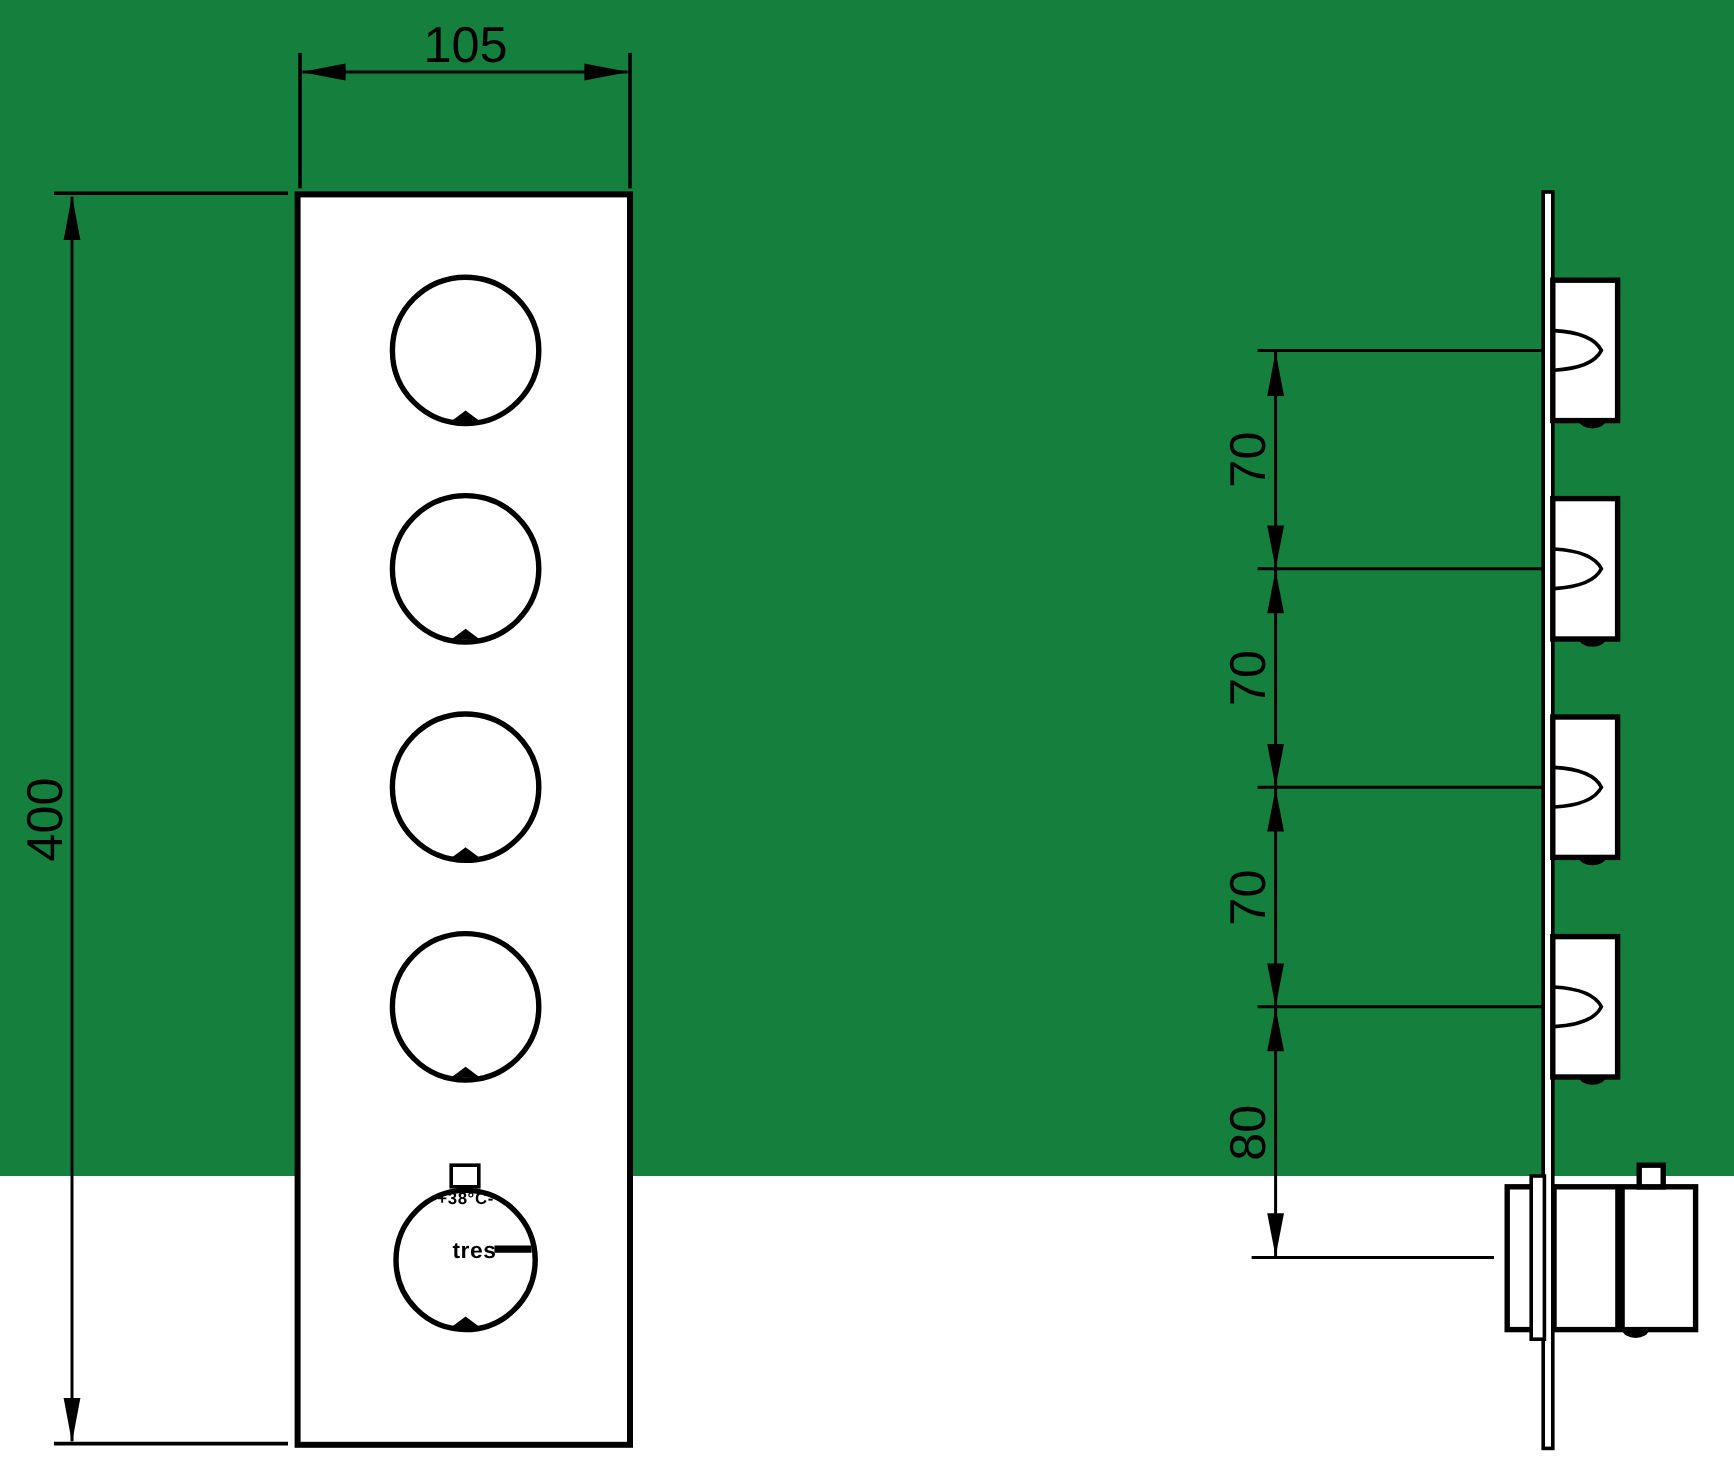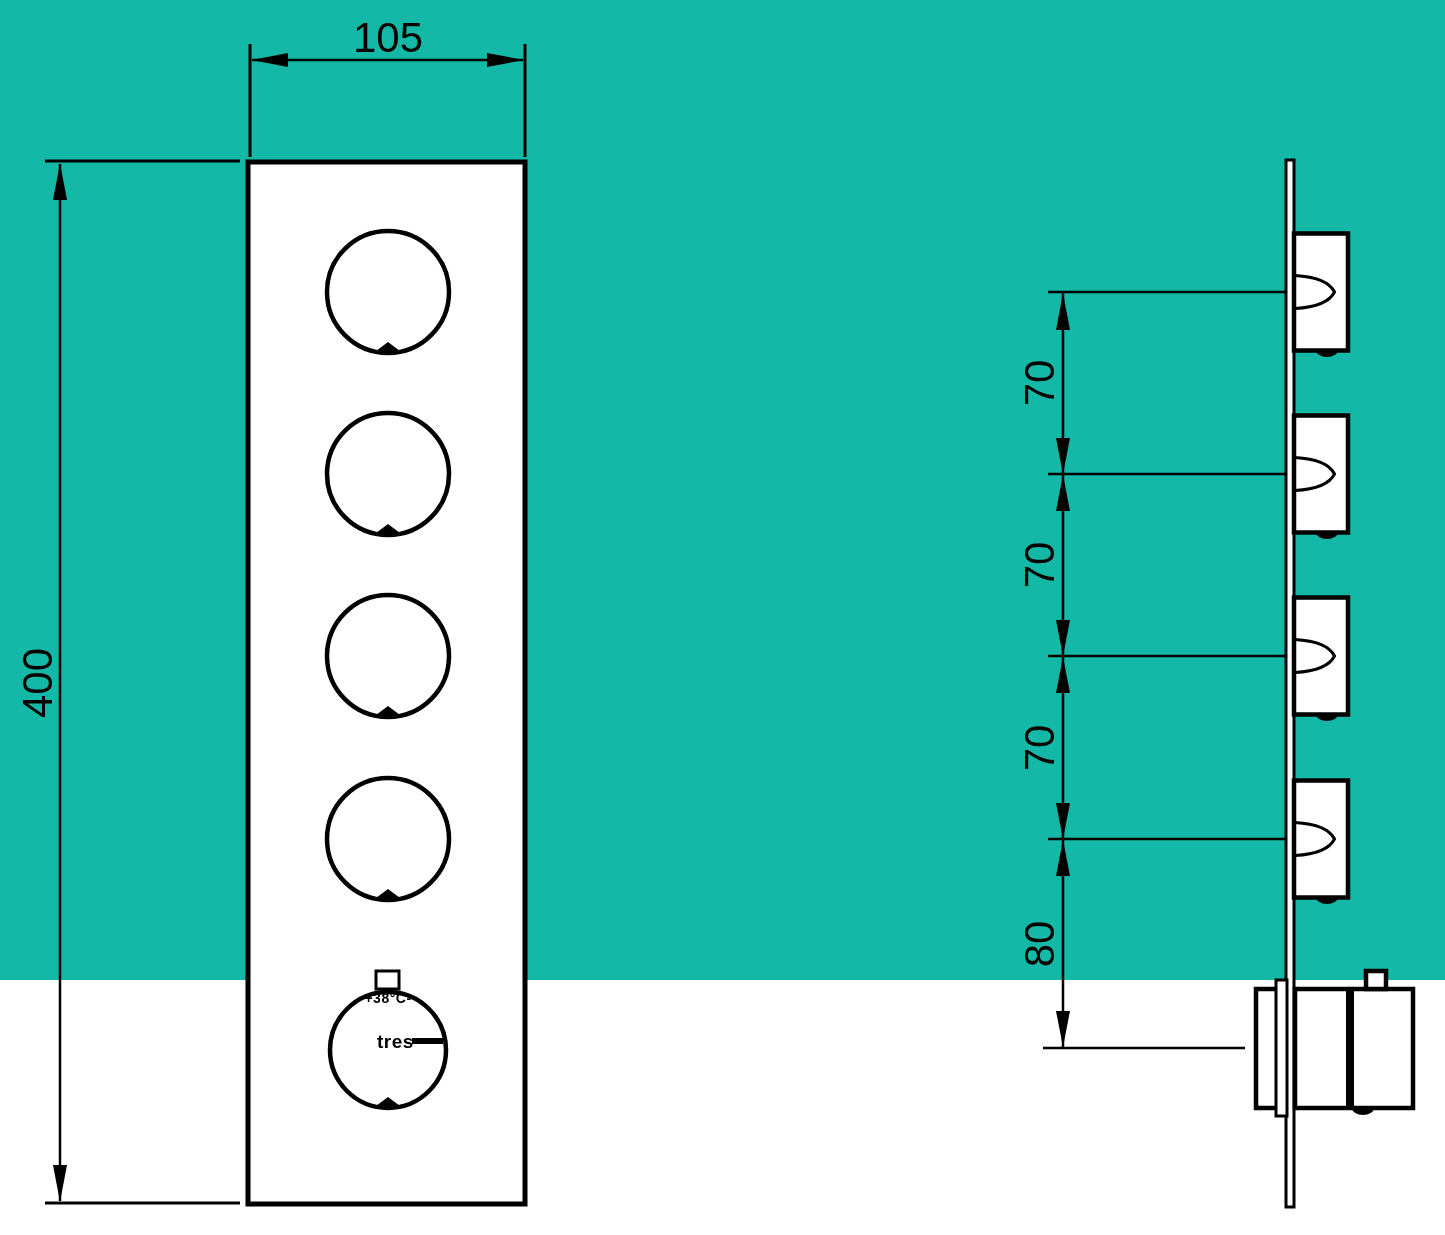--- a/index.html
+++ b/index.html
@@ -7,21 +7,21 @@
     padding: 0;
     background: #ffffff;
     width: 1445px;
     height: 1235px;
     overflow: hidden;
   }
   .drawing-wrap {
     position: relative;
     width: 1445px;
     height: 980px;
-    background: #14b8a6;
+    background: #15803d;
   }
   svg text {
     font-family: "Liberation Sans", "DejaVu Sans", sans-serif;
     fill: #000000;
   }
   .dim-text {
     font-size: 42px;
     font-weight: 400;
   }
   .temp-text {

